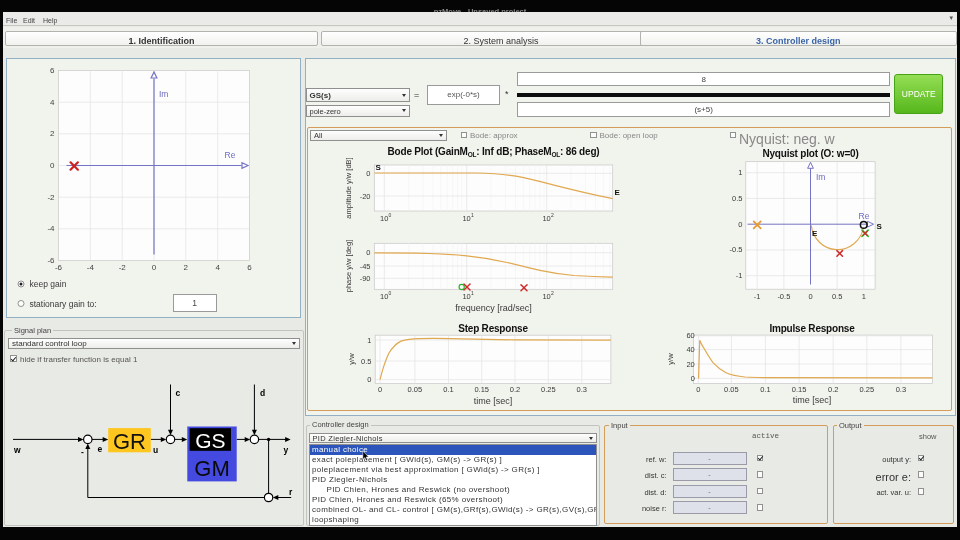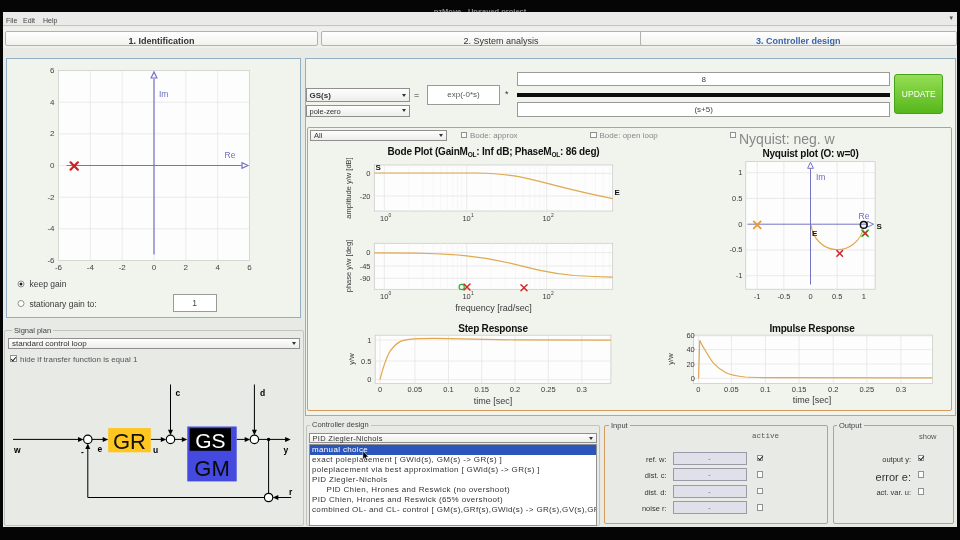--- a/index.html
+++ b/index.html
@@ -405,20 +405,21 @@
     <span class="a"></span>
   </div>
 <div class="abs" style="left:308.5px;top:444px;width:288.5px;height:81.5px;background:#fff;border:1px solid #8f8f8f;z-index:5;font-size:8px;letter-spacing:0.35px;color:#333;overflow:hidden;white-space:nowrap;">
  <div style="height:10px;line-height:10px;padding-left:2.5px;background:#2c55bb;color:#fff;">manual choice</div>
  <div style="height:10px;line-height:10px;padding-left:2.5px;">exact poleplacement [ GWid(s), GM(s) -&gt; GR(s) ]</div>
  <div style="height:10px;line-height:10px;padding-left:2.5px;">poleplacement via best approximation [ GWid(s) -&gt; GR(s) ]</div>
  <div style="height:10px;line-height:10px;padding-left:2.5px;">PID Ziegler-Nichols</div>
  <div style="height:10px;line-height:10px;padding-left:17px;">PID Chien, Hrones and Reswick (no overshoot)</div>
  <div style="height:10px;line-height:10px;padding-left:2.5px;">PID Chien, Hrones and Reswick (65% overshoot)</div>
  <div style="height:10px;line-height:10px;padding-left:2.5px;">combined OL- and CL- control [ GM(s),GRf(s),GWid(s) -&gt; GR(s),GV(s),GF(</div>
+ <div style="height:10px;line-height:10px;padding-left:2.5px;">loopshaping</div>
 </div>
 <svg class="abs" style="left:362px;top:450.5px;z-index:8;" width="8" height="11.2" viewBox="0 0 10 14">
  <path d="M1 0 L1 10.5 L3.6 8.3 L5.3 12.2 L7 11.4 L5.2 7.6 L8.3 7.4 Z" fill="#000" stroke="#fff" stroke-width="0.7"></path>
 </svg>
 
 <div class="fs or" style="left:604px;top:425px;width:224px;height:99px;"></div>
 <div class="fl" style="left:609px;top:421.5px;">Input</div>
 <span class="lab" style="left:752px;top:432px;font-size:7.5px;color:#555;font-family:Liberation Mono, monospace;">active</span>
 <span class="lab" style="left:666.5px;top:454.5px;font-size:7.5px;color:#333;transform:translateX(-100%);">ref. w:</span>
 <span class="lab" style="left:666.5px;top:470.5px;font-size:7.5px;color:#333;transform:translateX(-100%);">dist. c:</span>

